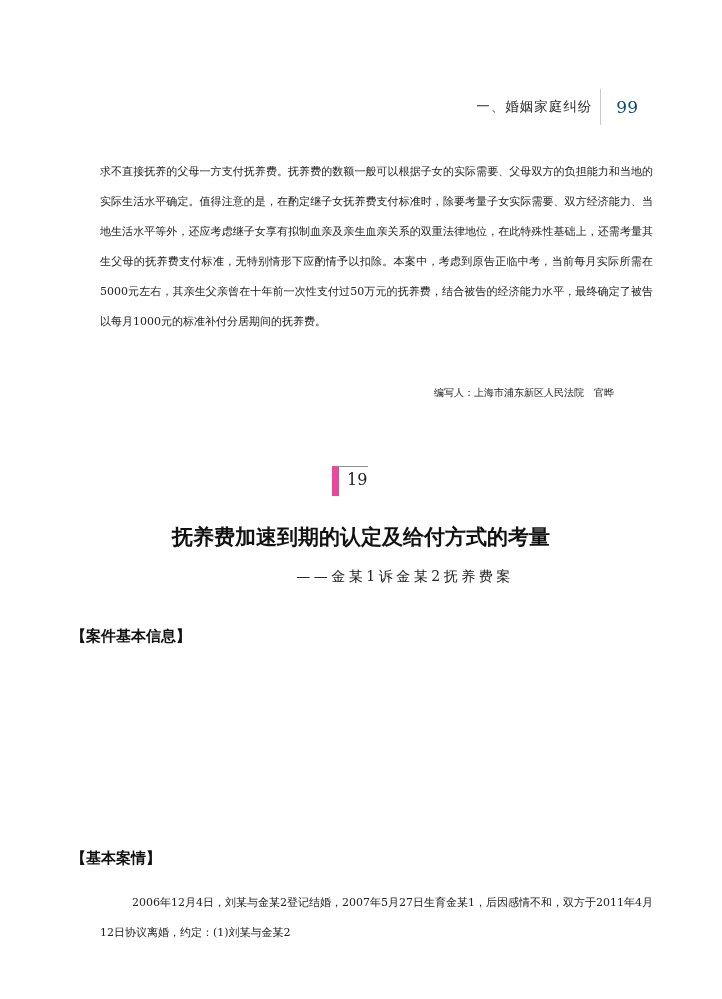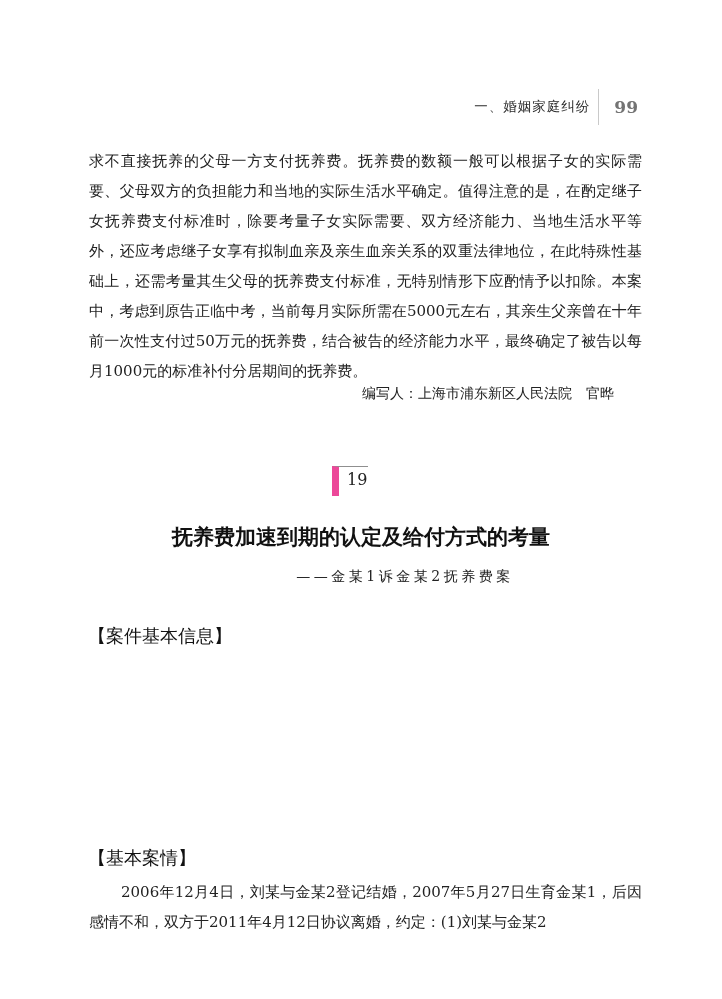--- a/index.html
+++ b/index.html
@@ -31,44 +31,44 @@
   }
   .head-sep {
     width: 1px;
     height: 36px;
     background: #c9c9c9;
     margin-left: 8px;
     margin-right: 15px;
   }
   .head-page {
     font-size: 17px;
-    font-weight: bold;
-    color: #737373;
+    font-weight: normal;
+    color: #0c4a6e;
   }
 
   
   .body-para {
     position: absolute;
     left: 85px;
     width: 553px;
-    margin: 4px;
-    font-size: 15px;
+    margin: 15px;
+    font-size: 11px;
     line-height: 30px;
     text-align: justify;
     color: #222;
   }
   .intro { top: 142px; }
 
   .author-line {
     position: absolute;
     left: 85px;
     top: 378px;
     width: 553px;
     margin: 0;
-    font-size: 14px;
+    font-size: 10px;
     line-height: 30px;
     text-align: right;
     padding-right: 24px;
     box-sizing: border-box;
     color: #222;
   }
 
   
   .case-marker {
     position: absolute;
@@ -109,25 +109,25 @@
     text-align: center;
     font-size: 14px;
     letter-spacing: 3.5px;
     line-height: 24px;
     color: #222;
     padding-left: 44px;
   }
 
   .sec-heading {
     position: absolute;
-    left: 88px;
+    left: 71px;
     margin: 0;
     font-family: "DejaVu Sans", "Liberation Sans", sans-serif;
-    font-size: 18px;
-    font-weight: normal;
+    font-size: 15px;
+    font-weight: bold;
     line-height: 20px;
     color: #111;
   }
   .sec1 { top: 626px; }
   .sec2 { top: 848px; }
 
   .info-list {
     position: absolute;
     left: 117px;
     top: 651px;

